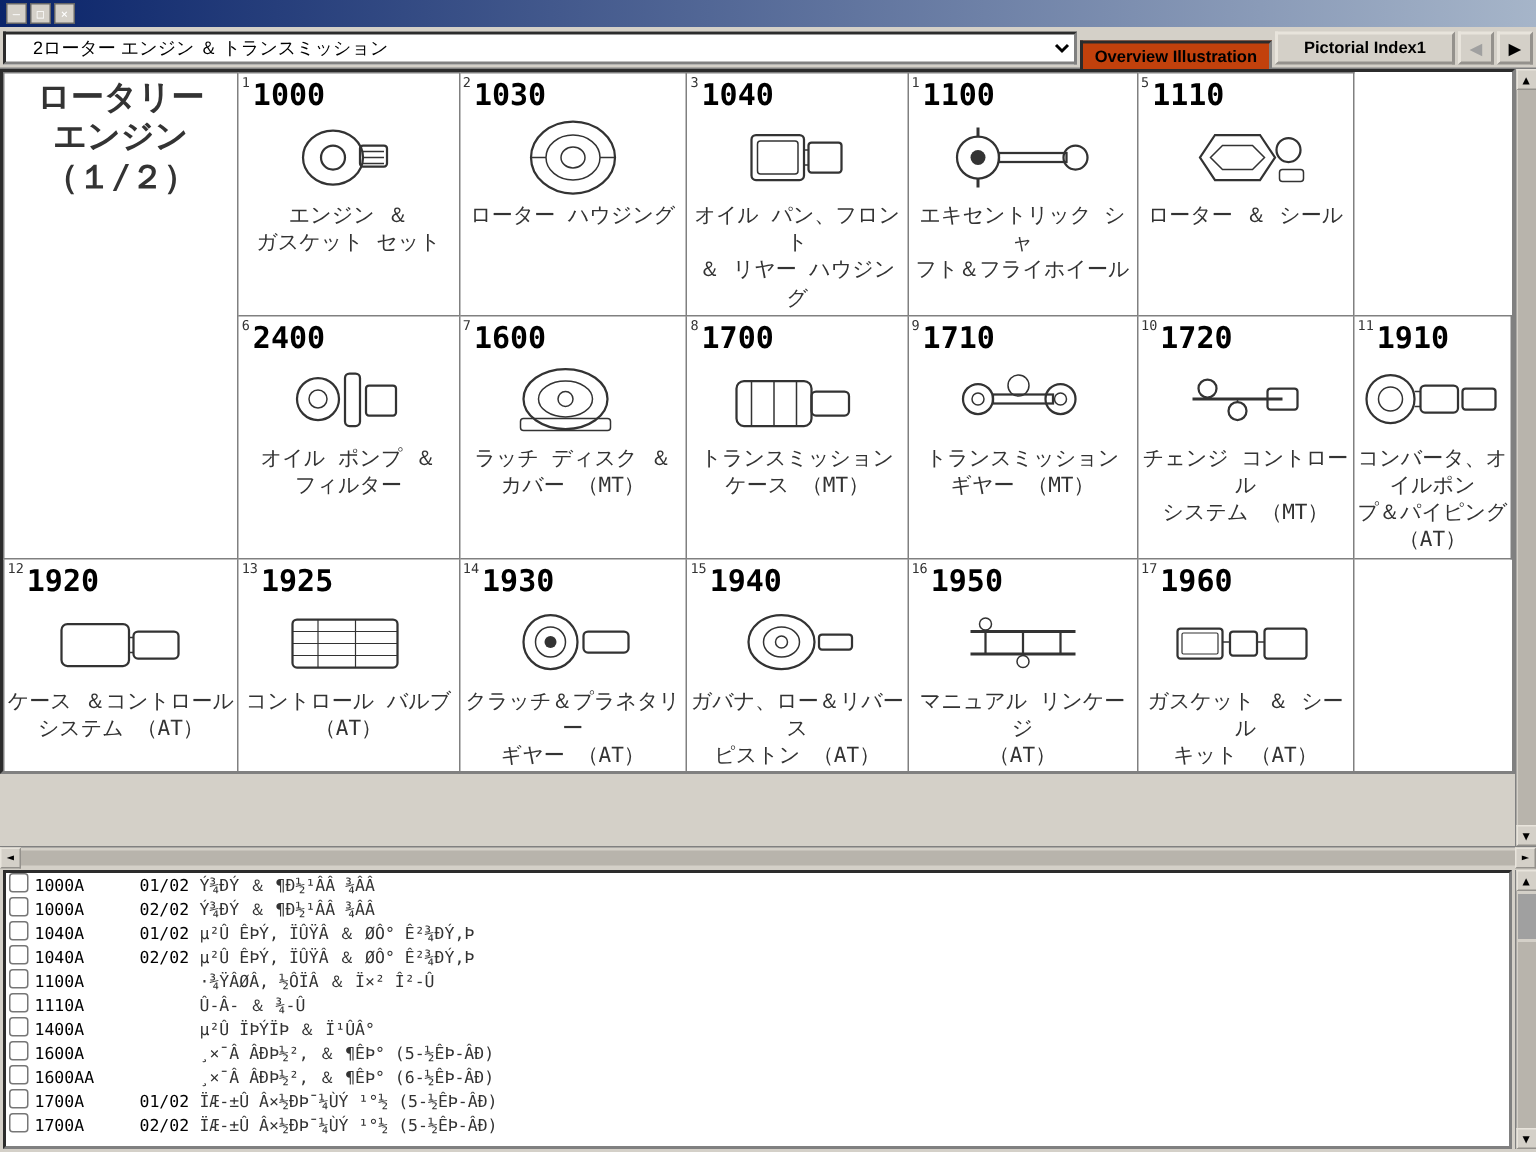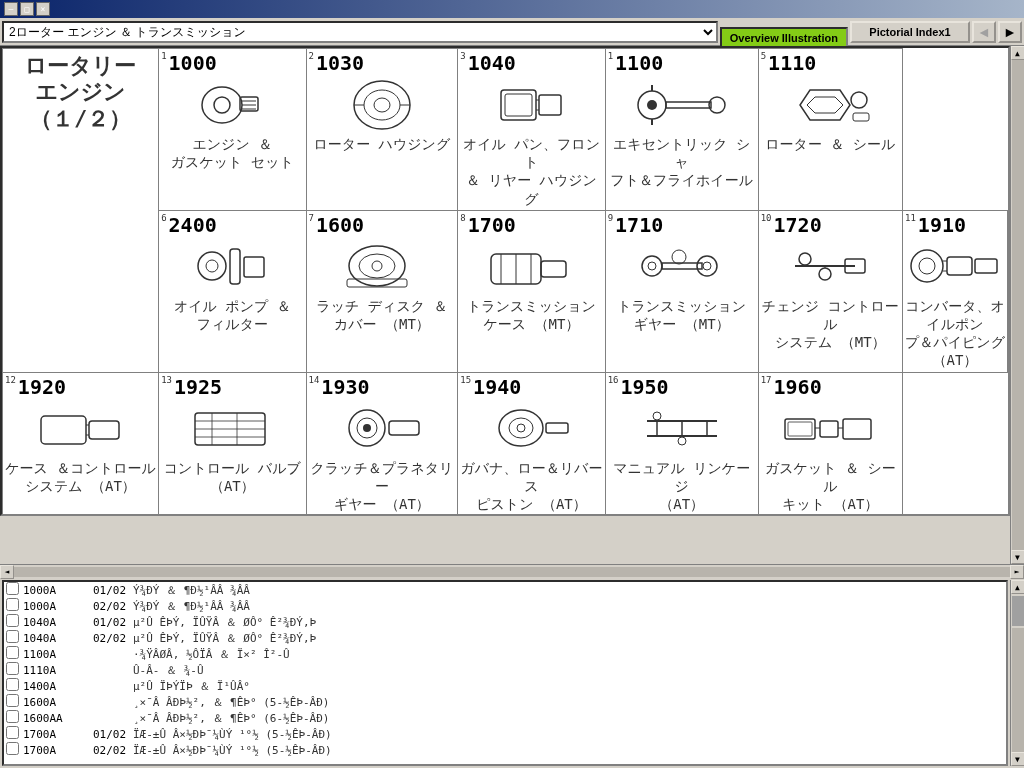--- a/index.html
+++ b/index.html
@@ -41,35 +41,35 @@
       align-items: center;
       flex: 1;
       height: 22px;
     }
     #part-select {
       flex: 1;
       height: 22px;
       font-size: 12px;
       background: white;
       border: 2px inset #808080;
-      padding: 1px 1px;
+      padding: 1px 14px;
     }
     .toolbar-btn {
       height: 22px;
       min-width: 120px;
       background: #d4d0c8;
       border: 2px outset #e8e4dc;
       font-size: 11px;
       font-weight: bold;
       cursor: pointer;
       padding: 0 8px;
       white-space: nowrap;
     }
     .toolbar-btn.active {
-      background: #84cc16;
+      background: #c2410c;
       border: 2px inset #808080;
       margin-top: 13px;
     }
     .nav-btn {
       width: 24px; height: 22px;
       background: #d4d0c8;
       border: 2px outset #e8e4dc;
       font-size: 14px;
       cursor: pointer;
       display: flex; align-items: center; justify-content: center;

